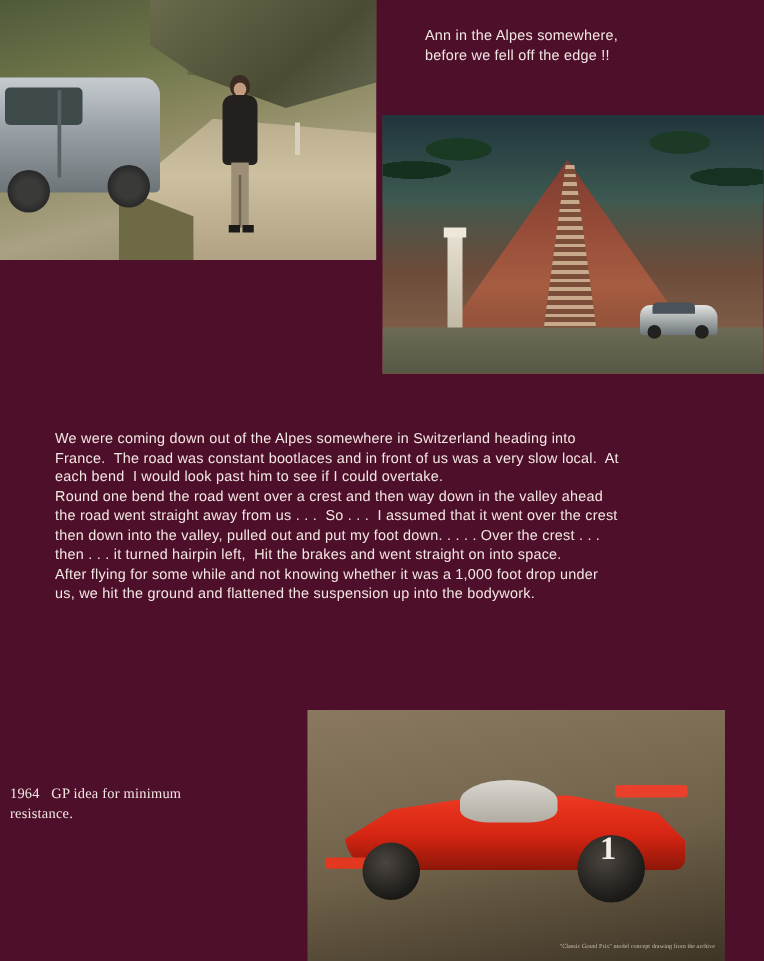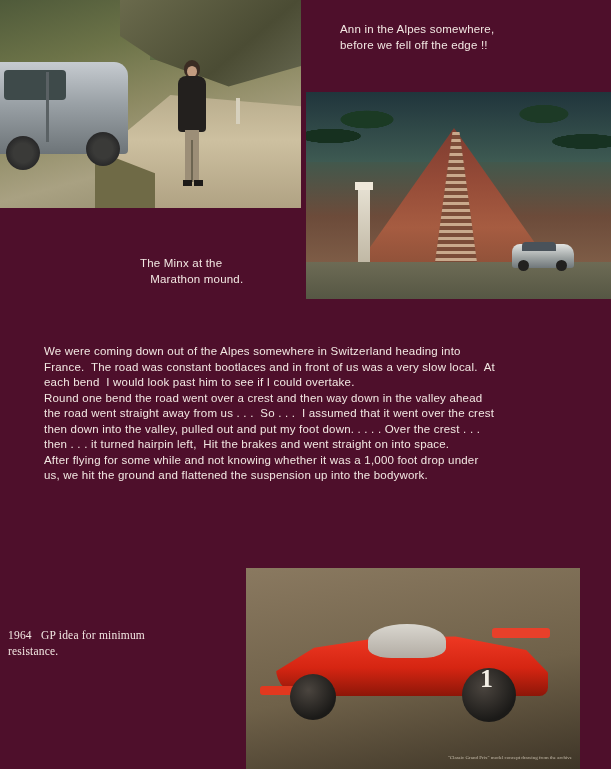--- a/index.html
+++ b/index.html
@@ -290,22 +290,20 @@
     <div class="steps"></div>
     <div class="monument"></div>
     <div class="monument-cap"></div>
     <div class="ground"></div>
     <div class="minx"></div>
     <div class="minx-win"></div>
     <div class="minx-wheel mw1"></div>
     <div class="minx-wheel mw2"></div>
   </div>
 
-  <div class="txt" id="caption-minx">The Minx at the
-   Marathon mound.</div>
 
   <div class="txt" id="story-paragraph">We were coming down out of the Alpes somewhere in Switzerland heading into
 France.  The road was constant bootlaces and in front of us was a very slow local.  At
 each bend  I would look past him to see if I could overtake.
 Round one bend the road went over a crest and then way down in the valley ahead
 the road went straight away from us . . .  So . . .  I assumed that it went over the crest
 then down into the valley, pulled out and put my foot down. . . . . Over the crest . . .
 then . . . it turned hairpin left,  Hit the brakes and went straight on into space.
 After flying for some while and not knowing whether it was a 1,000 foot drop under
 us, we hit the ground and flattened the suspension up into the bodywork.</div>

